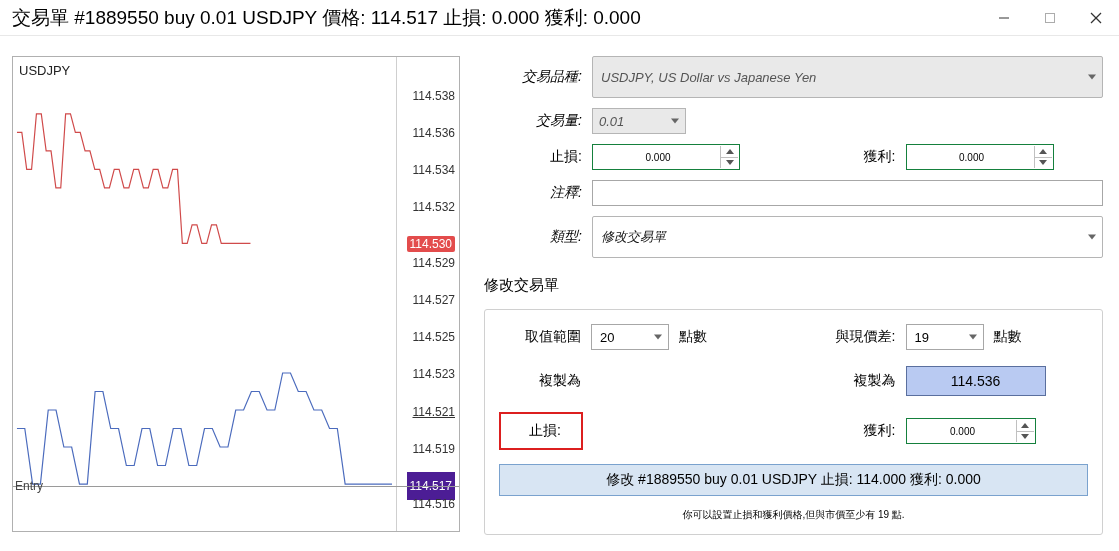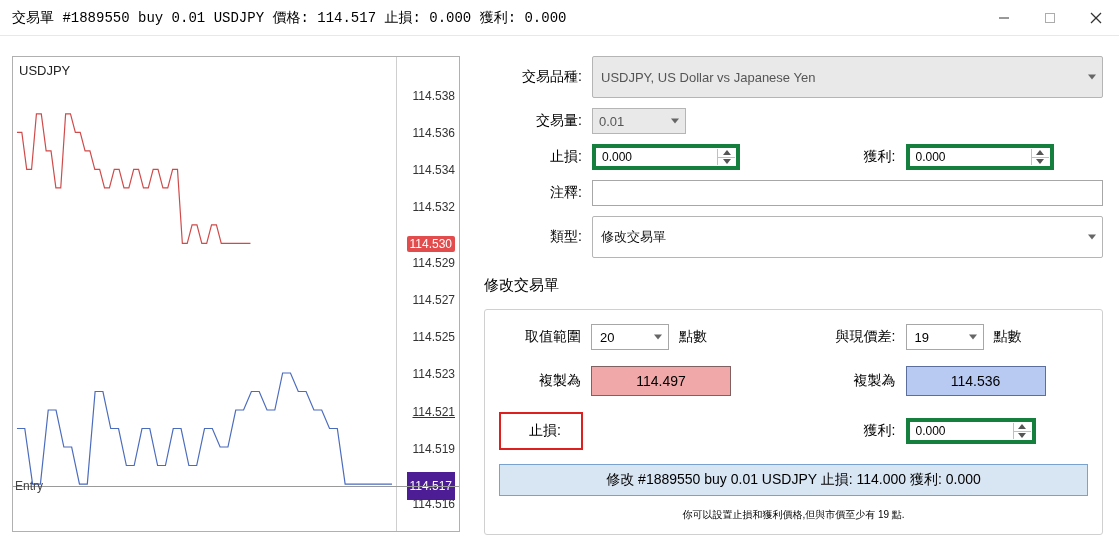--- a/index.html
+++ b/index.html
@@ -9,21 +9,21 @@
   background: #fff;
   width: 1119px;
   height: 551px;
   overflow: hidden;
 }
 .window { width: 100%; height: 100%; display: flex; flex-direction: column; }
 .titlebar {
   display: flex; align-items: center; justify-content: space-between;
   padding: 0 0 0 12px; height: 36px; border-bottom: 1px solid #e8e8e8;
 }
-.titlebar-title { font-size: 14px; font-family: Liberation Mono, monospace; }
+.titlebar-title { font-size: 19px; }
 .titlebar-controls { display: flex; }
 .tbc {
   width: 46px; height: 36px; display: flex; align-items: center;
   justify-content: center; font-size: 14px; color: #333;
 }
 
 .body { display: flex; padding: 20px 16px 16px 12px; gap: 24px; flex: 1; }
 
 
 .chart-pane {
@@ -40,21 +40,21 @@
   background: #e34c4c; color: #fff; padding: 1px 3px; border-radius: 2px;
 }
 .ylabel.entry-price { background: #4c1d95; color: #fff; padding: 7px 3px; }
 .entry-label {
   position: absolute; left: 2px; font-size: 12px; color: #444; transform: translateY(-50%);
 }
 .entry-line { position: absolute; left: 0; right: 0; height: 0; border-top: 1px solid #9a9a9a; }
 
 
 .form-pane { flex: 1; display: flex; flex-direction: column; }
-.row { display: flex; align-items: center; margin-bottom: 10px; }
+.row { display: flex; align-items: center; margin-bottom: 10px; font-style: italic; }
 .label { width: 108px; text-align: right; padding-right: 10px; font-size: 14px; }
 .field { flex: 1; }
 .field-sel {
   height: 42px; border: 1px solid #b5b5b5; background: #e9e9e9; color: #555;
   padding: 3px 24px 3px 8px; border-radius: 2px; font-size: 13px; width: 100%;
   display: flex; align-items: center; position: relative;
 }
 .field-sel.white { background: #fff; color: #111; }
 .chev {
   position: absolute; right: 6px; top: 50%; transform: translateY(-50%);
@@ -68,23 +68,23 @@
   display: flex; flex-direction: column;
 }
 .spinner div { flex: 1; border-left: 1px solid #c0c0c0; display:flex; align-items:center; justify-content:center; }
 .spinner div:first-child { border-bottom: 1px solid #c0c0c0; }
 .arrow-up { width: 0; height: 0; border-left: 4px solid transparent; border-right: 4px solid transparent; border-bottom: 5px solid #555; }
 .arrow-down { width: 0; height: 0; border-left: 4px solid transparent; border-right: 4px solid transparent; border-top: 5px solid #555; }
 
 .sl-tp-row { display: flex; align-items: center; margin-bottom: 10px; }
 .sl-tp-group { display: flex; align-items: center; flex: 1; }
 .numfield {
-  height: 26px; border: 4px solid #15803d; width: 148px; padding: 3px 22px 3px 6px;
-  position: relative; display: flex; align-items: center; justify-content: flex-start;
-  font-size: 12px; background: #fff;
+  height: 26px; border: 1px solid #15803d; width: 148px; padding: 3px 22px 3px 6px;
+  position: relative; display: flex; align-items: center; justify-content: center;
+  font-size: 10px; background: #fff;
 }
 .textinput { height: 26px; border: 1px solid #a7a7a7; width: 100%; background:#fff; padding:3px 6px; }
 
 .group-title { font-size: 15px; margin: 8px 0 14px 0; }
 .modify-box {
   border: 1px solid #d0d0d0; padding: 14px 14px 12px 14px; border-radius: 3px;
 }
 .mb-row { display: flex; align-items: center; margin-bottom: 16px; }
 .mb-half { display: flex; align-items: center; flex: 1; }
 .mb-label { width: 92px; text-align: right; padding-right: 10px; font-size: 14px; }
@@ -249,23 +249,20 @@
               <span>19</span>
                 <span class="chev"></span>
             </div>
             <span class="unit">點數</span>
           </div>
         </div>
 
         <div class="mb-row">
           <div class="mb-half">
             <div class="mb-label">複製為</div>
-            <div class="copy-btn copy-red">
-                <span>114.497</span>
-              </div>
           </div>
           <div class="mb-half right">
             <div class="mb-label-r">複製為</div>
             <div class="copy-btn copy-blue">
                 <span>114.536</span>
               </div>
           </div>
         </div>
 
         <div class="mb-row" style="margin-bottom:14px;">

